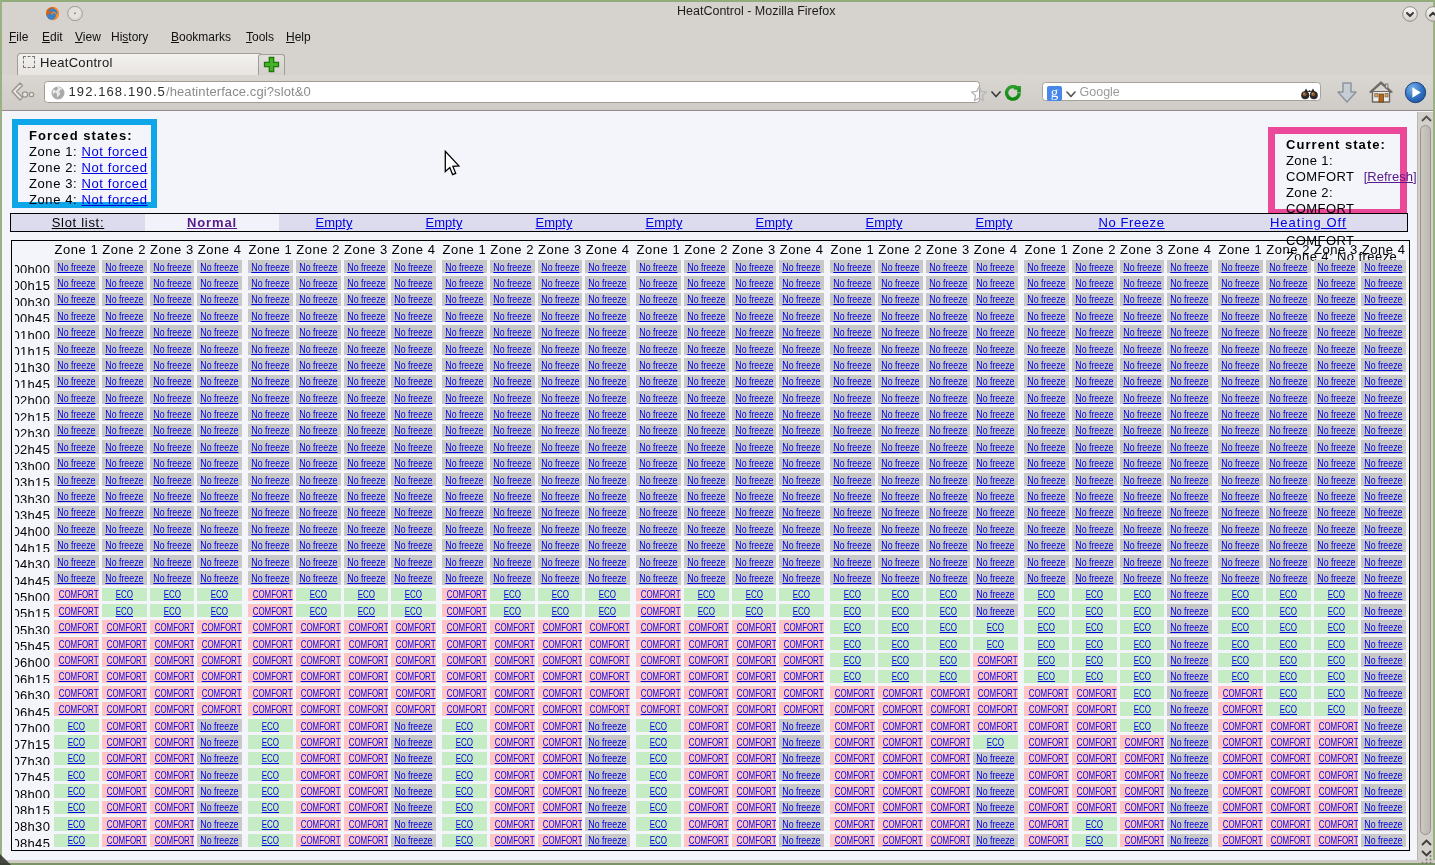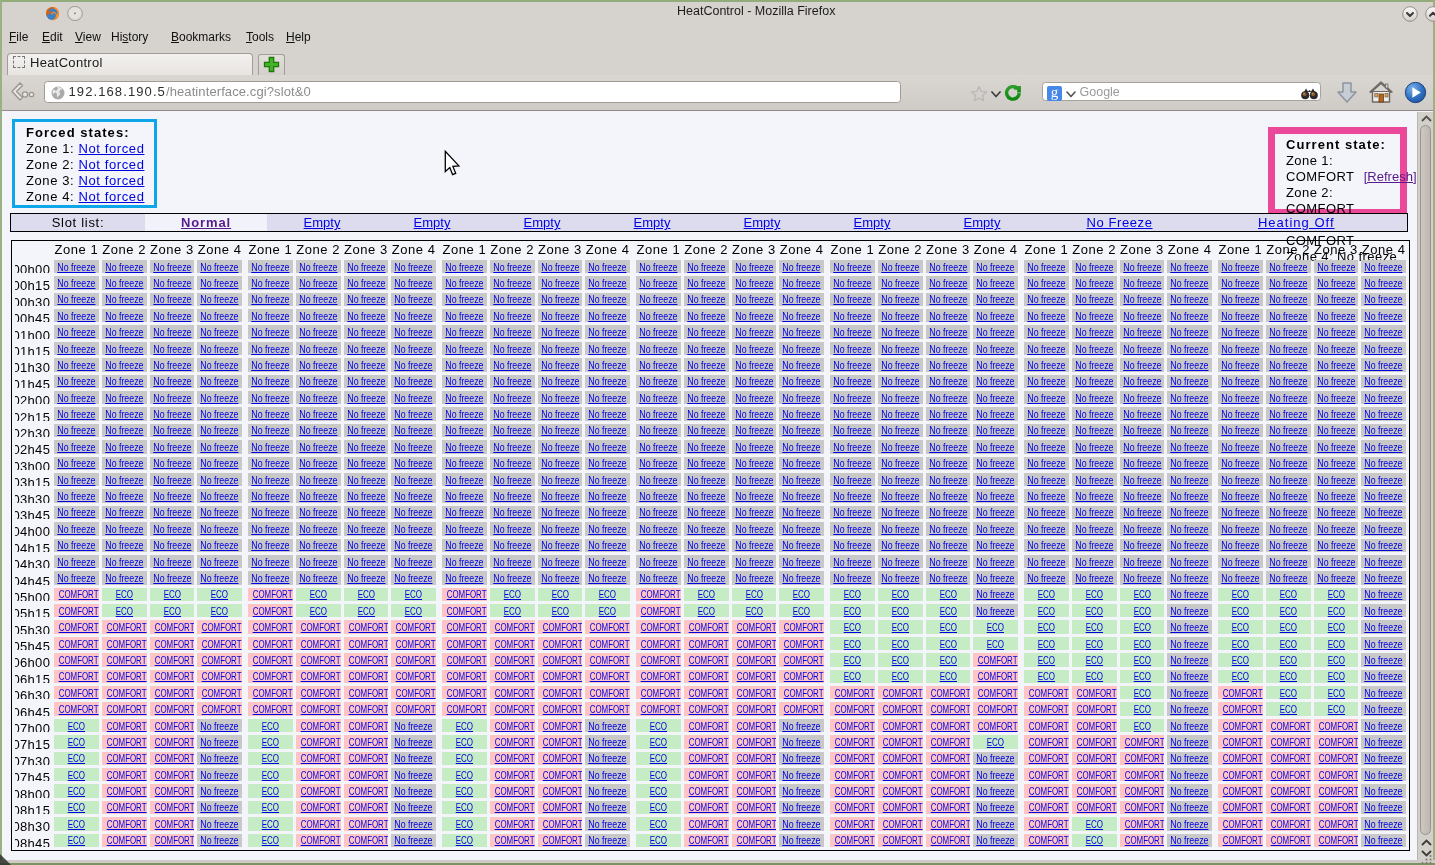--- a/index.html
+++ b/index.html
@@ -5,50 +5,50 @@
   font-family:"Liberation Sans",sans-serif; background:#f4f4fb; }
 .win { position:absolute; inset:0; border-left:2px solid #9ab183; border-right:2px solid #9ab183; border-top:2px solid #93ac7c; }
 
 .chrome { position:absolute; left:2px; right:2px; top:2px; height:108.5px; background:#d6d2cd; border-bottom:1px solid #8f8a84; }
 .titlebar { position:absolute; left:0; right:0; top:0; height:22px;margin-left:36px; }
 .wtitle { position:absolute; left:639px; top:2px; font-size:12.5px; color:#1c1c1c; }
 .menubar { position:absolute; left:0; top:22px; height:24px; right:9px; }
 .mi { position:absolute; top:5.5px; font-size:12px; color:#111; }
 
 .tabbar { position:absolute; left:0; right:0; top:46px; height:27px; }
-.tab { position:absolute; left:5px; top:5px; width:246px; height:22px; background:linear-gradient(#f3f1ef,#e7e4e1); border:1px solid #a39d97; border-bottom:none; border-radius:4px 4px 0 0; }
+.tab { position:absolute; left:15px; top:5px; width:246px; height:22px; background:linear-gradient(#f3f1ef,#e7e4e1); border:1px solid #a39d97; border-bottom:none; border-radius:4px 4px 0 0; }
 .fav { position:absolute; left:5px; top:2px; width:12px; height:12px; border:1px dashed #777; }
 .tabtxt { position:absolute; left:22px; top:0.5px; font-size:13px; color:#1a1a1a; letter-spacing:0.3px; }
 .plusbtn { position:absolute; left:255.5px; top:6px; width:27px; height:21px; background:linear-gradient(#e3e0dc,#d3cfca); border:1px solid #a39d97; border-bottom:none; border-radius:3px 3px 0 0; }
 
 .navbar { position:absolute; left:0; right:0; top:73px; height:35px; background:linear-gradient(#dad6d2,#cfcbc6); }
-.urlbox { position:absolute; left:41.5px; top:5.5px; width:857px; height:22.5px; background:#fff; border:1px solid #a19b95; border-radius:3.5px; }
+.urlbox { position:absolute; left:41.5px; top:5.5px; width:936px; height:22.5px; background:#fff; border:1px solid #a19b95; border-radius:3.5px; }
 .urltxt { position:absolute; left:24px; top:2.5px; font-size:13px; color:#2e2e2e; letter-spacing:1.1px; white-space:nowrap; }
 .urltxt .gray { color:#8b8b8b; letter-spacing:0.1px; }
 .searchbox { position:absolute; left:1039.5px; top:6.5px; width:279px; height:19.5px; background:#fff; border:1px solid #a8a29c; border-radius:3.5px; }
 .stxt { position:absolute; left:37px; top:2.5px; font-size:12.5px; color:#9a9a9a; }
 
 .sbar { position:absolute; right:2px; top:111.5px; width:16.5px; height:748.5px; background:#d3cfca; border-left:1px solid #bab5af; }
 .sthumb { position:absolute; left:2.5px; top:13px; width:11px; height:710px; border:1px solid #9a928b; border-radius:6px; background:linear-gradient(90deg,#cdc8c3,#beb7b1); }
 
 .wbottom { position:absolute; left:0; right:0; bottom:0; height:5px; background:#cfcac5; border-bottom:2px solid #7b9465; }
 
 .content { position:absolute; left:2px; top:111.5px; width:1414.5px; height:748.5px; background:#f4f4fb; overflow:hidden; }
-.fbox { position:absolute; left:10px; top:7px; width:145px; height:89px; border:3px solid #0ea5e9; font-size:13px; line-height:16.1px; padding:3px 0 0 11px; letter-spacing:0.6px; }
+.fbox { position:absolute; left:10px; top:7px; width:145px; height:89px; border:6px solid #0ea5e9; font-size:13px; line-height:16.1px; padding:3px 0 0 11px; letter-spacing:0.6px; }
 .fbox b, .cbox b { letter-spacing:1.05px; }
 .cbox { position:absolute; left:1266px; top:15px; width:139px; height:89px; border:7px solid #ec4899; font-size:13px; line-height:16.1px; padding:3px 0 0 11px; letter-spacing:0.42px; }
 .ptitle { position:absolute; left:0; width:100%; top:28px; text-align:center; font-size:21px; font-weight:bold; letter-spacing:0.8px; color:#111; }
 .prefresh { position:absolute; left:0; width:100%; top:57.5px; text-align:right; font-size:13px; }
 .prefresh a { color:#551a8b; }
 a { text-decoration:underline; }
 a.blue, .fbox a { color:#0000e0; }
 
 .slotbar { position:absolute; left:8px; top:101px; width:1398px; height:19.5px; border:1px solid #000; background:#dcdcee; display:flex; }
 .slotc { height:100%; text-align:center; font-size:13px; padding-top:1.5px; color:#000; }
-.slotc.lblc { letter-spacing:0.7px; }
+.slotc.lblc { letter-spacing:0.7px;text-decoration:underline; }
 .slotc.nrmbg { background:#f2f2fa; }
 .slotc a.emp { color:#0000e0;text-align:right; }
 .slotc a.nofz { color:#0000e0; letter-spacing:0.6px; }
 .slotc a.hoff { color:#0000e0; letter-spacing:1.0px; }
 .slotc a.nrm { color:#551a8b; font-weight:bold; letter-spacing:0.9px; }
 
 table.main { position:absolute; left:8.5px; top:128px; border-collapse:separate; border-spacing:3px; table-layout:fixed; width:1399.5px; border:1px solid #000; }
 table.main td { height:13.4px; overflow:hidden; text-align:center; vertical-align:middle; padding:0; line-height:13px; white-space:nowrap; }
 td.day { font-size:13px; font-weight:bold; letter-spacing:1.2px; position:relative; top:-1.2px; }
 td.zh { font-size:13px; letter-spacing:0.55px; position:relative; top:-1.2px; }
@@ -201,21 +201,21 @@
   Zone 3: <a href="#">Not forced</a><br>
   Zone 4: <a href="#">Not forced</a></div>
  <div class="cbox"><b>Current state:</b><br>
   Zone 1: COMFORT<br>
   Zone 2: COMFORT<br>
   Zone 3: COMFORT<br>
   Zone 4: No freeze</div>
  <div class="prefresh"><a href="#">[Refresh]</a></div>
  <div class="slotbar">
       <div class="slotc lblc" style="width:134px">Slot list:</div>
-      <div class="slotc nrmbg" style="width:122px"><a href="#" class="nrm">Normal</a></div>
+      <div class="slotc nrmbg" style="width:134px"><a href="#" class="nrm">Normal</a></div>
       <div class="slotc " style="width:110px"><a href="#" class="emp">Empty</a></div>
       <div class="slotc " style="width:110px"><a href="#" class="emp">Empty</a></div>
       <div class="slotc " style="width:110px"><a href="#" class="emp">Empty</a></div>
       <div class="slotc " style="width:110px"><a href="#" class="emp">Empty</a></div>
       <div class="slotc " style="width:110px"><a href="#" class="emp">Empty</a></div>
       <div class="slotc " style="width:110px"><a href="#" class="emp">Empty</a></div>
       <div class="slotc " style="width:110px"><a href="#" class="emp">Empty</a></div>
       <div class="slotc " style="width:165px"><a href="#" class="nofz">No Freeze</a></div>
       <div class="slotc " style="width:188.5px"><a href="#" class="hoff">Heating Off</a></div>
     </div>

